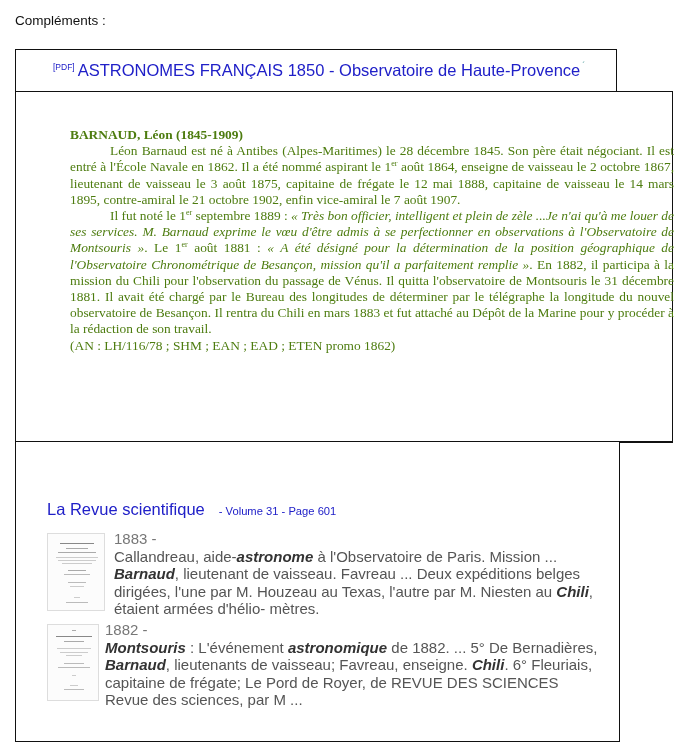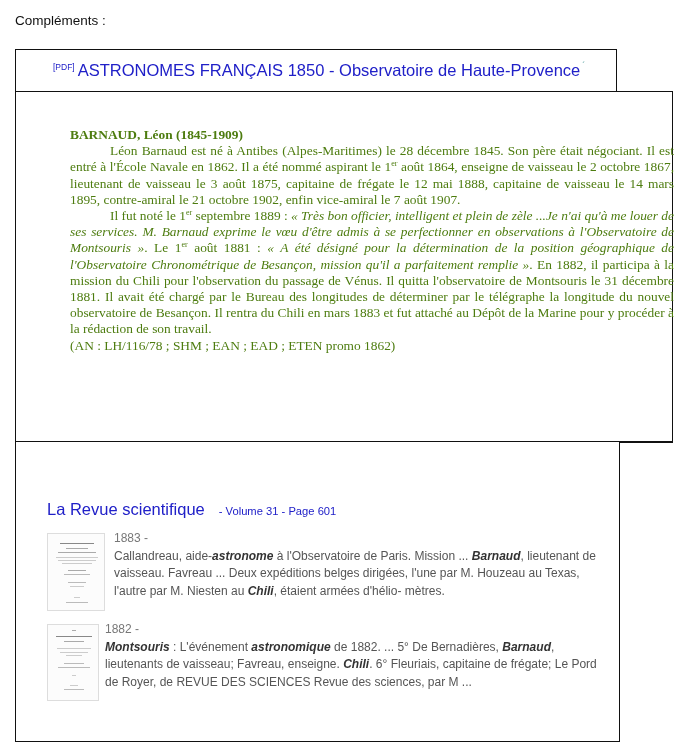--- a/index.html
+++ b/index.html
@@ -22,21 +22,21 @@
 
   .results-box { position: absolute; left: 15px; top: 442px; width: 605px; height: 300px; border-left: 1.5px solid #111; border-right: 1.5px solid #111; border-bottom: 1.5px solid #111; box-sizing: border-box; background: #fff; }
 
   .result { position: absolute; left: 31px; width: 560px; font-family: "Liberation Sans", sans-serif; }
   .result-head { white-space: nowrap; }
   .result-title { font-size: 16.5px; color: #2020c8; cursor: pointer; }
   .result-meta { font-size: 11.2px; color: #2020c8; margin-left: 14px; cursor: pointer; }
   .result-body { position: relative; margin-top: 14px; height: 80px; }
   .thumb { position: absolute; left: 0; top: 0; width: 58px; height: 78px; border: 1px solid #ddd; background: #fcfcfc; box-sizing: border-box; cursor: pointer; }
   .thumb .l { position: absolute; height: 1px; background: #aaa; }
-  .snippet { position: absolute; left: 67px; top: -3px; width: 500px; font-size: 12px; line-height: 17.5px; color: #555; }
+  .snippet { position: absolute; left: 67px; top: -3px; width: 500px; font-size: 15px; line-height: 17.5px; color: #555; }
   .snippet b { color: #333; font-style: italic; }
   .year { color: #777; display: block; }
 </style>
 </head>
 <body>
 
 <div class="complements">Compléments :</div>
 
 <div class="pdf-box">
   <a class="pdf-link">

